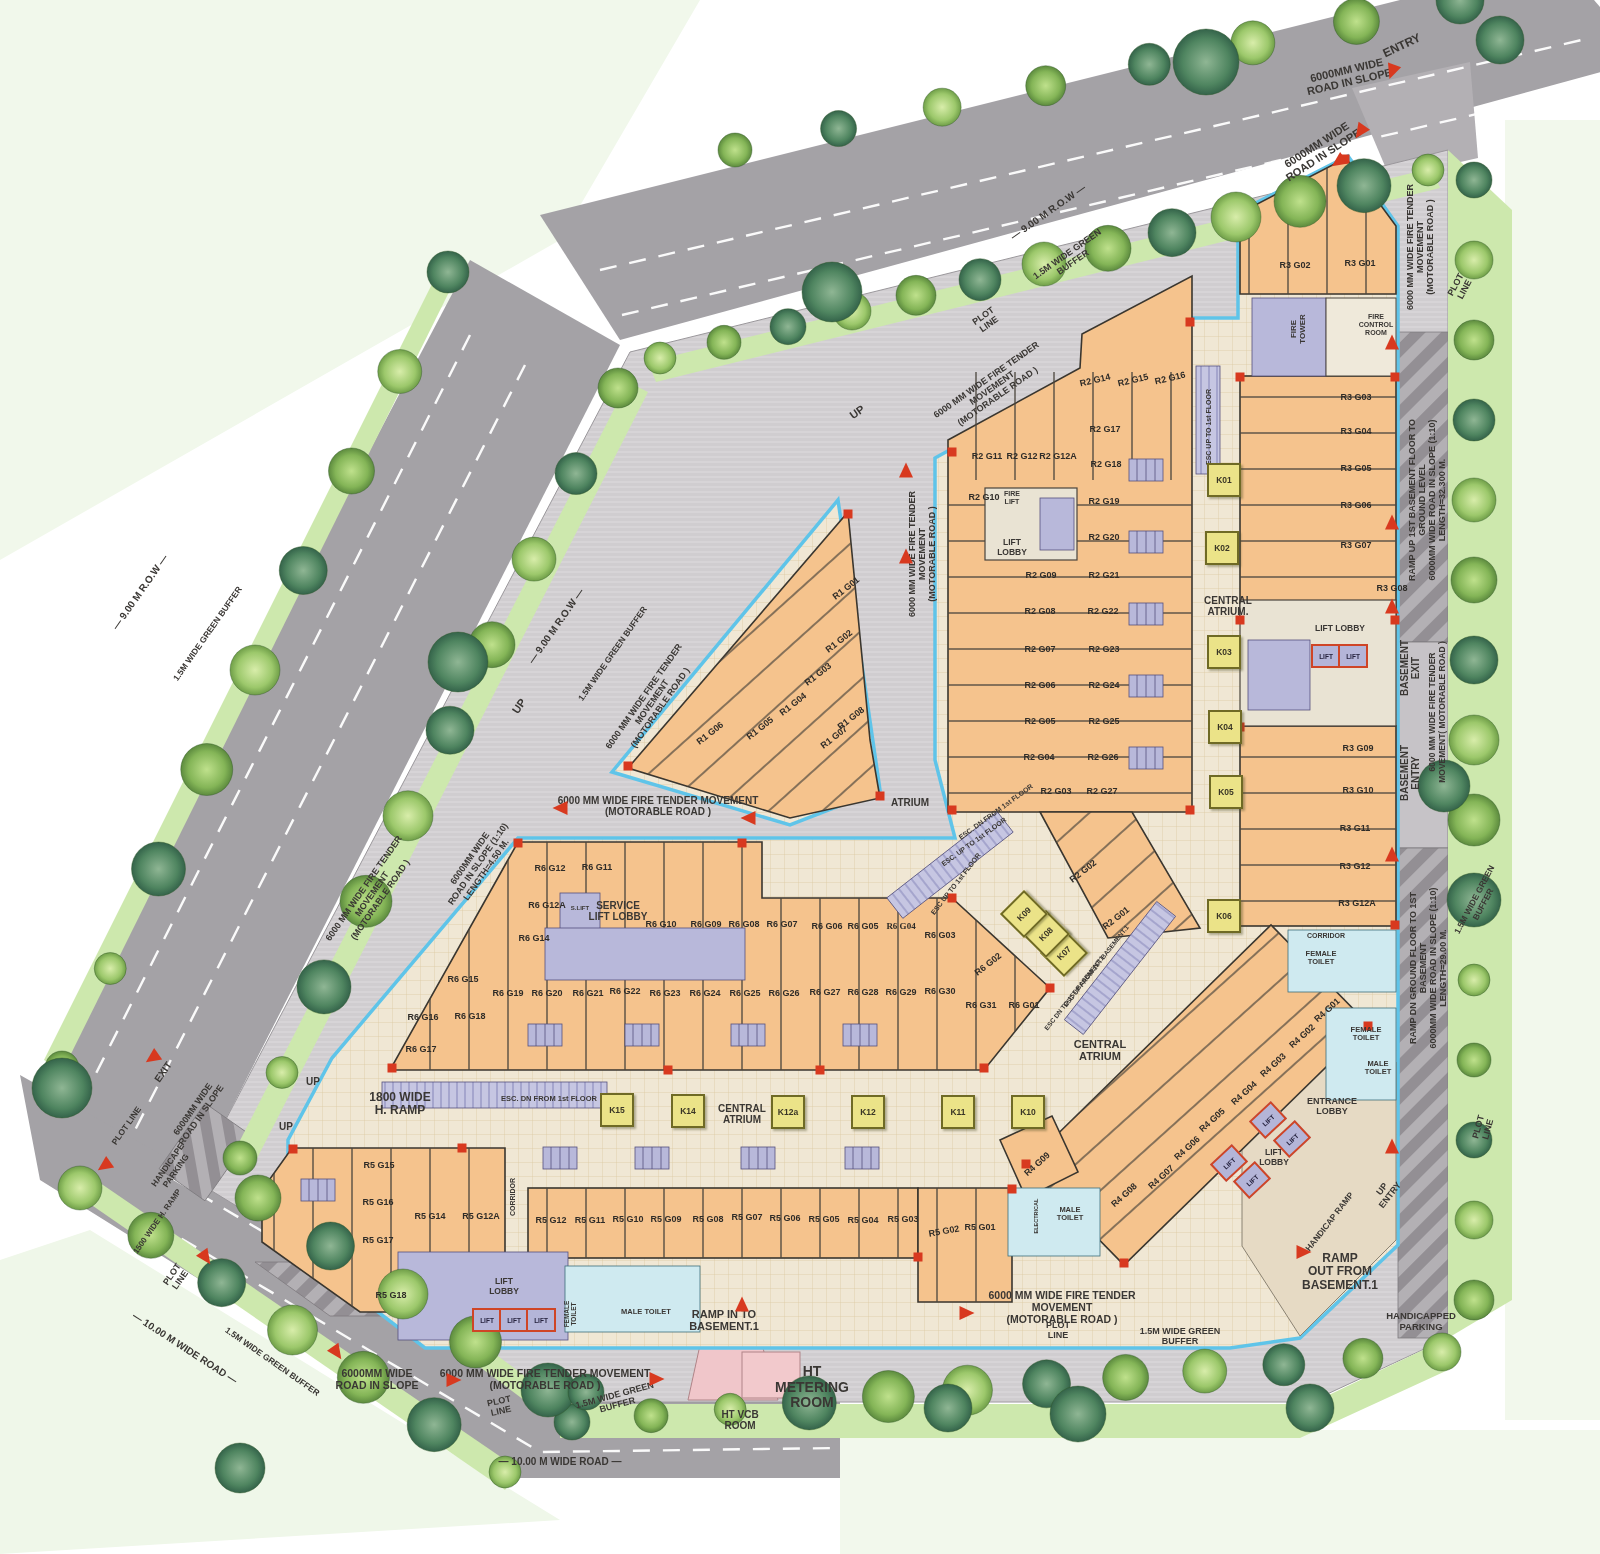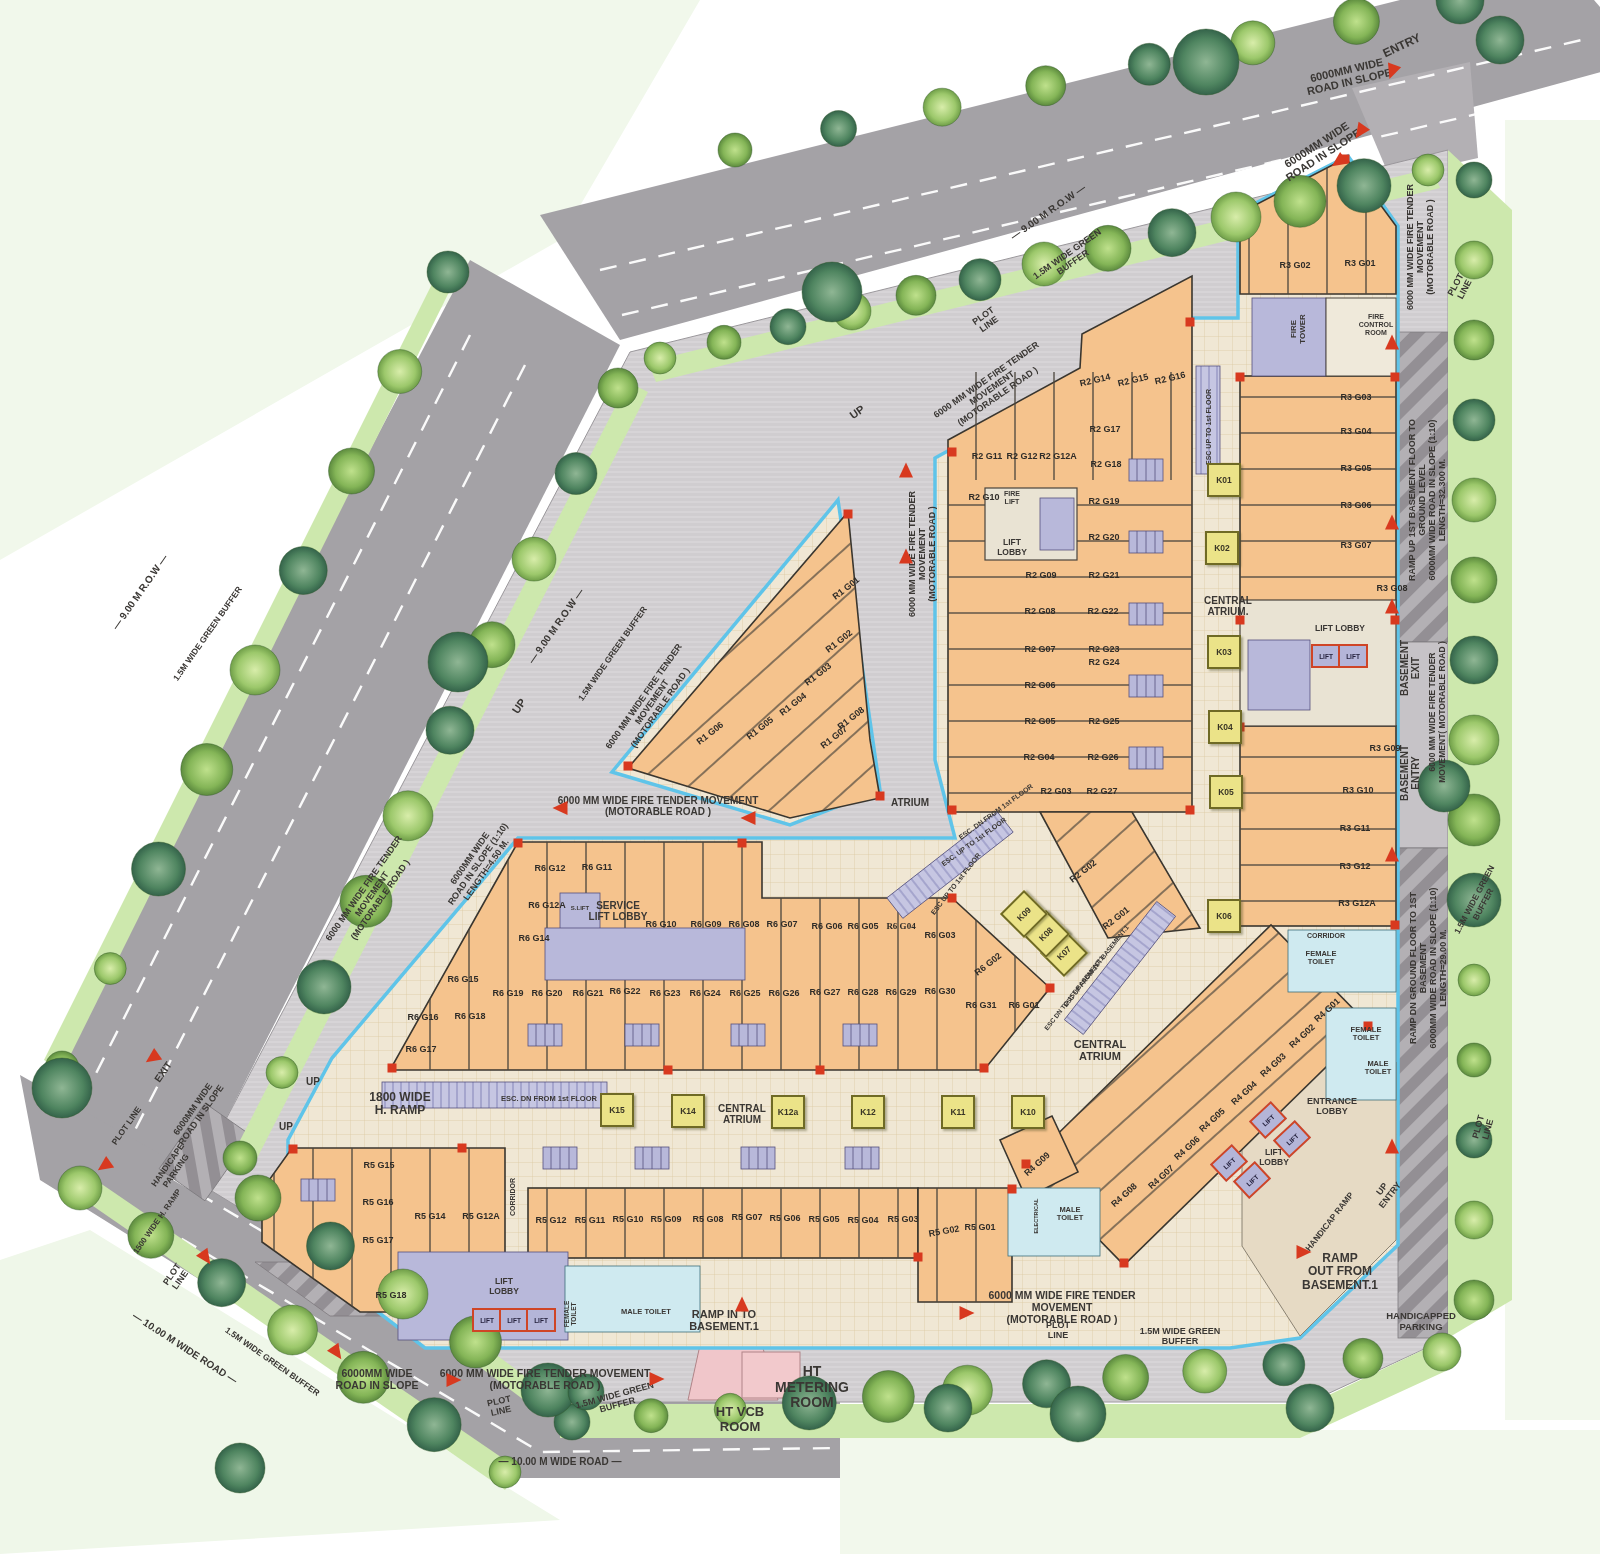--- a/index.html
+++ b/index.html
@@ -449,21 +449,21 @@
 ROAD IN SLOPE</div>
       <div class="lbl" style="font-size: 10.5px; left: 545px; top: 1380px; transform: translate(-50%, -50%) rotate(0deg); position: absolute;">6000 MM WIDE FIRE TENDER MOVEMENT
 (MOTORABLE ROAD )</div>
       <div class="lbl" style="font-size: 10.5px; left: 1062px; top: 1308px; transform: translate(-50%, -50%) rotate(0deg); position: absolute;">6000 MM WIDE FIRE TENDER
 MOVEMENT
 (MOTORABLE ROAD )</div>
       <div class="lbl" style="font-size: 9px; left: 500px; top: 1406px; transform: translate(-50%, -50%) rotate(-12deg); position: absolute;">PLOT
 LINE</div>
       <div class="lbl" style="font-size: 9px; left: 616px; top: 1400px; transform: translate(-50%, -50%) rotate(-15deg); position: absolute;">1.5M WIDE GREEN
 BUFFER</div>
-      <div class="lbl" style="font-size: 13px; left: 740px; top: 1420px; transform: translate(-50%, -50%) rotate(0deg); position: absolute;">HT VCB
+      <div class="lbl" style="font-size: 10px; left: 740px; top: 1420px; transform: translate(-50%, -50%) rotate(0deg); position: absolute;">HT VCB
 ROOM</div>
       <div class="lbl" style="font-size: 14px; left: 812px; top: 1388px; transform: translate(-50%, -50%) rotate(0deg); position: absolute;">HT
 METERING
 ROOM</div>
       <div class="lbl" style="font-size: 10px; left: 560px; top: 1462px; transform: translate(-50%, -50%) rotate(0deg); position: absolute;">— 10.00 M WIDE ROAD —</div>
       <div class="lbl" style="font-size: 9px; left: 1058px; top: 1330px; transform: translate(-50%, -50%) rotate(0deg); position: absolute;">PLOT
 LINE</div>
       <div class="lbl" style="font-size: 9px; left: 1180px; top: 1336px; transform: translate(-50%, -50%) rotate(0deg); position: absolute;">1.5M WIDE GREEN
 BUFFER</div>
       <div class="lbl" style="font-size: 9.5px; left: 1421px; top: 1322px; transform: translate(-50%, -50%) rotate(0deg); position: absolute;">HANDICAPPED
@@ -547,42 +547,42 @@
       <div class="unit" style="left: 1095px; top: 380px; transform: translate(-50%, -50%) rotate(-13deg); position: absolute;">R2 G14</div>
       <div class="unit" style="left: 1133px; top: 380px; transform: translate(-50%, -50%) rotate(-13deg); position: absolute;">R2 G15</div>
       <div class="unit" style="left: 1170px; top: 378px; transform: translate(-50%, -50%) rotate(-13deg); position: absolute;">R2 G16</div>
       <div class="unit" style="left: 1105px; top: 429px; transform: translate(-50%, -50%) rotate(0deg); position: absolute;">R2 G17</div>
       <div class="unit" style="left: 1106px; top: 464px; transform: translate(-50%, -50%) rotate(0deg); position: absolute;">R2 G18</div>
       <div class="unit" style="left: 1104px; top: 501px; transform: translate(-50%, -50%) rotate(0deg); position: absolute;">R2 G19</div>
       <div class="unit" style="left: 1104px; top: 537px; transform: translate(-50%, -50%) rotate(0deg); position: absolute;">R2 G20</div>
       <div class="unit" style="left: 1104px; top: 575px; transform: translate(-50%, -50%) rotate(0deg); position: absolute;">R2 G21</div>
       <div class="unit" style="left: 1103px; top: 611px; transform: translate(-50%, -50%) rotate(0deg); position: absolute;">R2 G22</div>
       <div class="unit" style="left: 1104px; top: 649px; transform: translate(-50%, -50%) rotate(0deg); position: absolute;">R2 G23</div>
-      <div class="unit" style="left: 1104px; top: 662px; transform: translate(-50%, -50%) rotate(0deg); position: absolute;">R2 G24</div>
+      <div class="unit" style="left: 1104px; top: 685px; transform: translate(-50%, -50%) rotate(0deg); position: absolute;">R2 G24</div>
       <div class="unit" style="left: 1104px; top: 721px; transform: translate(-50%, -50%) rotate(0deg); position: absolute;">R2 G25</div>
       <div class="unit" style="left: 1103px; top: 757px; transform: translate(-50%, -50%) rotate(0deg); position: absolute;">R2 G26</div>
       <div class="unit" style="left: 1102px; top: 791px; transform: translate(-50%, -50%) rotate(0deg); position: absolute;">R2 G27</div>
       <div class="unit" style="left: 1041px; top: 575px; transform: translate(-50%, -50%) rotate(0deg); position: absolute;">R2 G09</div>
       <div class="unit" style="left: 1040px; top: 611px; transform: translate(-50%, -50%) rotate(0deg); position: absolute;">R2 G08</div>
       <div class="unit" style="left: 1040px; top: 649px; transform: translate(-50%, -50%) rotate(0deg); position: absolute;">R2 G07</div>
       <div class="unit" style="left: 1040px; top: 685px; transform: translate(-50%, -50%) rotate(0deg); position: absolute;">R2 G06</div>
       <div class="unit" style="left: 1040px; top: 721px; transform: translate(-50%, -50%) rotate(0deg); position: absolute;">R2 G05</div>
       <div class="unit" style="left: 1039px; top: 757px; transform: translate(-50%, -50%) rotate(0deg); position: absolute;">R2 G04</div>
       <div class="unit" style="left: 1056px; top: 791px; transform: translate(-50%, -50%) rotate(0deg); position: absolute;">R2 G03</div>
       <div class="unit" style="left: 1083px; top: 871px; transform: translate(-50%, -50%) rotate(-38deg); position: absolute;">R2 G02</div>
       <div class="unit" style="left: 1116px; top: 918px; transform: translate(-50%, -50%) rotate(-38deg); position: absolute;">R2 G01</div>
       <div class="unit" style="left: 1295px; top: 265px; transform: translate(-50%, -50%) rotate(0deg); position: absolute;">R3 G02</div>
       <div class="unit" style="left: 1360px; top: 263px; transform: translate(-50%, -50%) rotate(0deg); position: absolute;">R3 G01</div>
       <div class="unit" style="left: 1356px; top: 397px; transform: translate(-50%, -50%) rotate(0deg); position: absolute;">R3 G03</div>
       <div class="unit" style="left: 1356px; top: 431px; transform: translate(-50%, -50%) rotate(0deg); position: absolute;">R3 G04</div>
       <div class="unit" style="left: 1356px; top: 468px; transform: translate(-50%, -50%) rotate(0deg); position: absolute;">R3 G05</div>
       <div class="unit" style="left: 1356px; top: 505px; transform: translate(-50%, -50%) rotate(0deg); position: absolute;">R3 G06</div>
       <div class="unit" style="left: 1356px; top: 545px; transform: translate(-50%, -50%) rotate(0deg); position: absolute;">R3 G07</div>
       <div class="unit" style="left: 1356px; top: 588px; transform: translate(-50%, -50%) rotate(0deg); position: absolute; margin-left: 36px;">R3 G08</div>
-      <div class="unit" style="left: 1358px; top: 748px; transform: translate(-50%, -50%) rotate(0deg); position: absolute; margin-left: 27px;">R3 G09</div>
+      <div class="unit" style="left: 1358px; top: 748px; transform: translate(-50%, -50%) rotate(0deg); position: absolute;">R3 G09</div>
       <div class="unit" style="left: 1358px; top: 790px; transform: translate(-50%, -50%) rotate(0deg); position: absolute;">R3 G10</div>
       <div class="unit" style="left: 1355px; top: 828px; transform: translate(-50%, -50%) rotate(0deg); position: absolute;">R3 G11</div>
       <div class="unit" style="left: 1355px; top: 866px; transform: translate(-50%, -50%) rotate(0deg); position: absolute;">R3 G12</div>
       <div class="unit" style="left: 1357px; top: 903px; transform: translate(-50%, -50%) rotate(0deg); position: absolute;">R3 G12A</div>
       <div class="unit" style="left: 1327px; top: 1010px; transform: translate(-50%, -50%) rotate(-42deg); position: absolute;">R4 G01</div>
       <div class="unit" style="left: 1302px; top: 1036px; transform: translate(-50%, -50%) rotate(-42deg); position: absolute;">R4 G02</div>
       <div class="unit" style="left: 1273px; top: 1065px; transform: translate(-50%, -50%) rotate(-42deg); position: absolute;">R4 G03</div>
       <div class="unit" style="left: 1244px; top: 1093px; transform: translate(-50%, -50%) rotate(-42deg); position: absolute;">R4 G04</div>
       <div class="unit" style="left: 1212px; top: 1120px; transform: translate(-50%, -50%) rotate(-42deg); position: absolute;">R4 G05</div>
       <div class="unit" style="left: 1187px; top: 1148px; transform: translate(-50%, -50%) rotate(-42deg); position: absolute;">R4 G06</div>

